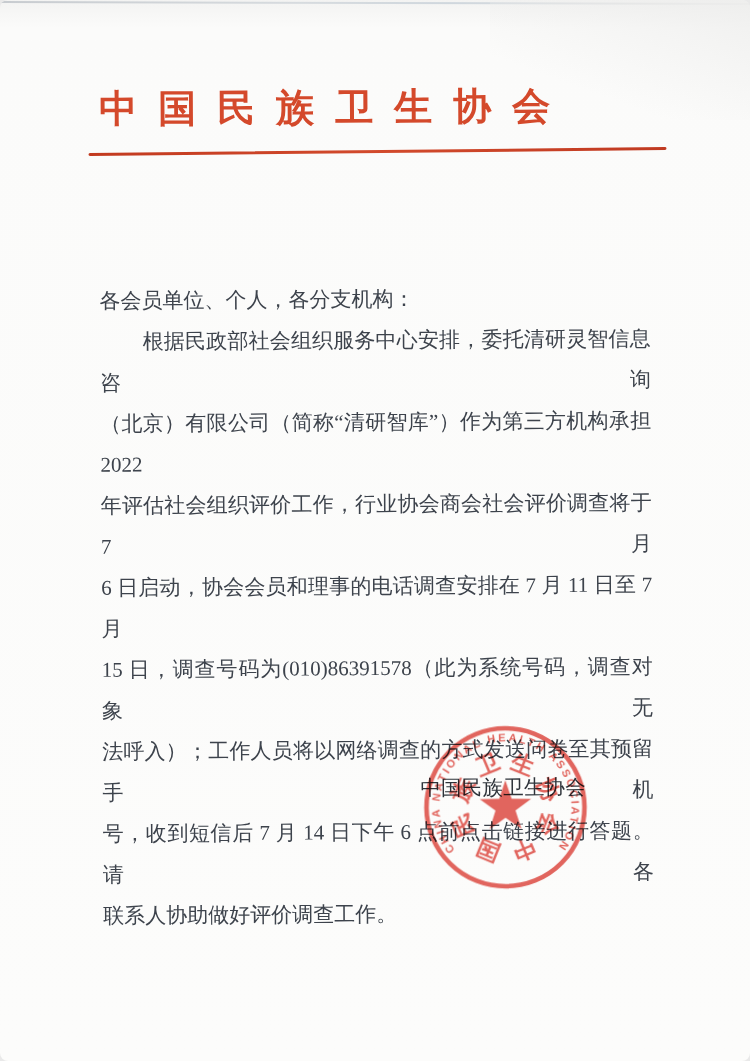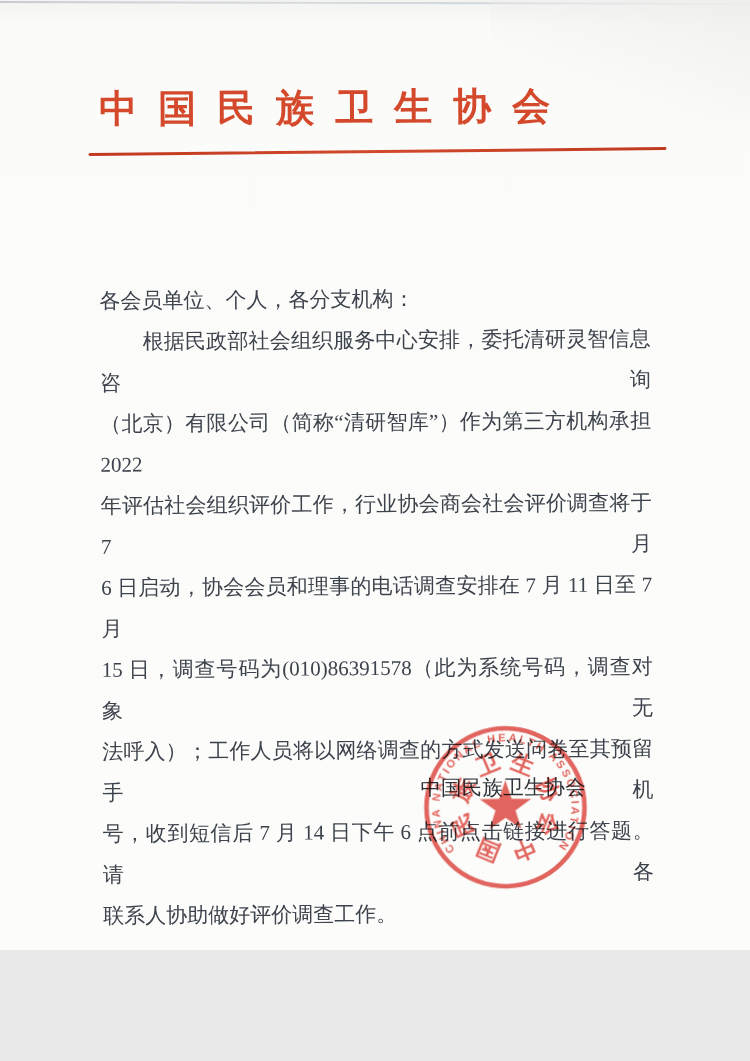--- a/index.html
+++ b/index.html
@@ -2,24 +2,25 @@
 <html style="--stamp-color: #dd4f47; --title-red: #d4492b;"><head>
 <meta charset="utf-8">
 <style>
   html,body{margin:0;padding:0;}
   body{
     width:750px;height:1061px;overflow:hidden;
     background:#e9e9e9;
     font-family:"Liberation Serif","DejaVu Serif",serif;
   }
   .page{
-    position:relative;width:750px;height:950px;overflow:hidden;
+    position:relative;width:750px;height:1061px;overflow:hidden;
     background:
       linear-gradient(180deg,#f3f3f2 0px,#fbfbfa 28px,#fcfcfb 100%),
       #fcfcfb;
+    border-radius: 8px;
   }
   
   .scan-edge{
     position:absolute;left:0;top:2px;width:750px;height:2px;
     background:linear-gradient(90deg,#b9bec4 0%,#cdd3d8 40%,#c3cdd6 60%,#d7d9da 85%,#e6e6e6 100%);
     transform:rotate(0.15deg);opacity:.75;
   }
   .scan-shade{
     position:absolute;right:0;top:0;width:260px;height:120px;
     background:linear-gradient(200deg,#ededec 0%,rgba(252,252,251,0) 70%);

